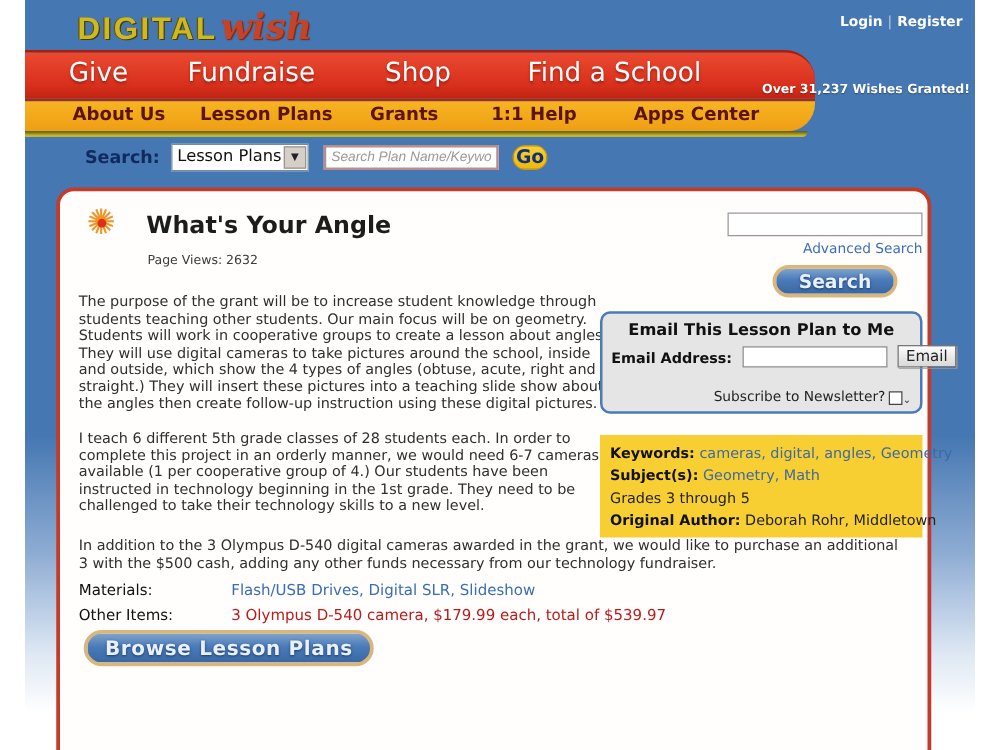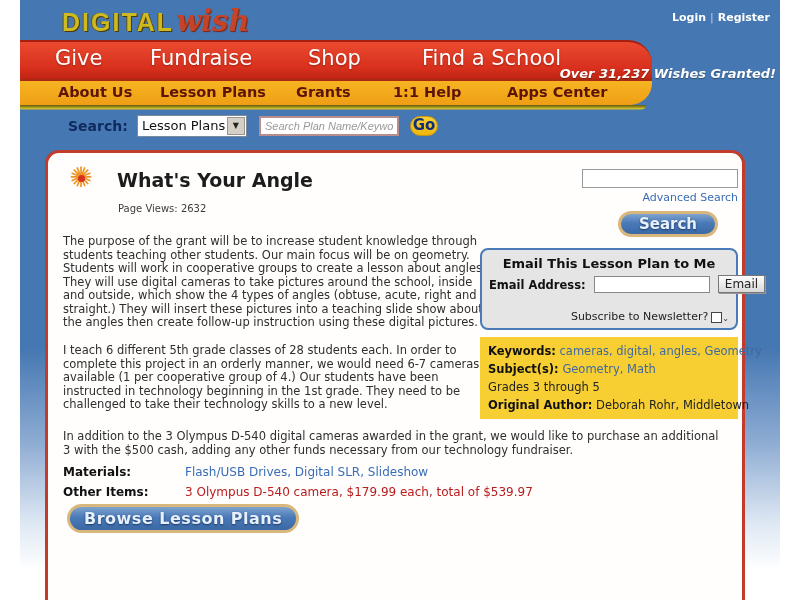--- a/index.html
+++ b/index.html
@@ -44,21 +44,21 @@
   .nav-secondary .item{
     position:absolute;top:3px;font-size:14.5px;font-weight:600;color:#5d1408;
     cursor:pointer;white-space:nowrap;
   }
   .nav-underline{
     height:5px;width:626px;
     background:linear-gradient(180deg,#5f5a10 0%,#d8c52a 80%,rgba(216,197,42,0) 100%);
     border-radius:0 0 18px 4px;
   }
   .wishes{
-    position:absolute;right:4px;top:66px;font-size:13px;font-style:italic;font-weight:bold;
+    position:absolute;right:4px;top:66px;font-size:10px;font-weight:bold;
     color:#ffffff;text-shadow:0 1px 1px rgba(0,0,0,.35);
   }
   
   .searchrow{position:absolute;left:48px;top:115px;height:24px;white-space:nowrap;}
   .searchrow .lbl{font-size:14px;font-weight:bold;color:#0e2a5e;vertical-align:middle;}
   .selectbox{
     display:inline-block;vertical-align:middle;width:108px;height:20px;margin-left:4px;
     background:#ffffff;border:1px solid #7a8a9a;position:relative;cursor:pointer;
   }
   .selectbox .val{position:absolute;left:4px;top:2px;font-size:13px;color:#111;}
@@ -83,21 +83,21 @@
   }
   .star{position:absolute;left:18px;top:10px;width:30px;height:30px;font-size:28px;line-height:30px;color:#ef9426;text-align:center;}
   .star .core{position:absolute;left:12px;top:12px;width:7px;height:7px;border-radius:50%;background:#d8321c;}
   .title{position:absolute;left:69px;top:16px;font-size:19px;font-weight:bold;color:#1c1c1c;}
   .pageviews{position:absolute;left:70px;top:50px;font-size:10px;color:#3c3c3c;}
   .para{position:absolute;left:15px;width:424px;font-size:11.5px;line-height:13.5px;color:#2e2e2e;}
   .para.p1{top:82px;}
   .para.p2{top:191px;}
   .para.p3{top:277px;width:664px;}
   .defrow{position:absolute;left:15px;white-space:nowrap;font-size:12px;}
-  .defrow .dlabel{display:inline-block;width:122px;font-weight:bold;color:#111;}
+  .defrow .dlabel{display:inline-block;width:122px;font-weight:normal;color:#111;}
   .defrow.materials{top:312px;}
   .defrow.otheritems{top:332px;}
   .link{color:#3a6db5;text-decoration:none;cursor:pointer;}
   .linklist .link:not(:last-child)::after{content:", ";color:#3a6db5;}
   .plainval{color:#b91c1c;}
   .pillbtn{
     display:inline-block;background:linear-gradient(180deg,#7fa3cd 0%,#4a7ab8 45%,#3a68a4 100%);
     border:3px solid #d9b77c;border-radius:15px;color:#e8f0fc;font-weight:bold;
     text-shadow:0 1px 2px #1a3a66;cursor:pointer;text-align:center;
   }
@@ -123,21 +123,21 @@
     background:linear-gradient(#fdfdfd,#d8d8d8);border:1px solid #777;box-shadow:1px 1px 0 #999;cursor:pointer;
   }
   .subscribe{margin-top:17px;text-align:right;font-size:11px;color:#222;}
   .cbx{
     display:inline-block;vertical-align:middle;width:9px;height:9px;background:#fff;
     border:1px solid #444;margin-left:3px;cursor:pointer;
   }
   .cbx-arrow{font-size:8px;color:#333;vertical-align:bottom;}
   .rateline{margin-top:9px;text-align:center;font-size:11px;color:#333;}
   .detailbox{
-    margin-top:7px;background:#f8cf33;padding:5px 8px;box-sizing:border-box;
+    margin-top:17px;background:#f8cf33;padding:5px 8px;box-sizing:border-box;
   }
   .detailbox .drow{font-size:11.5px;line-height:18px;color:#222;white-space:nowrap;}
   .detailbox .dlbl{font-weight:bold;color:#111;}
   .detailbox .link{color:#3f699f;}
 </style>
 </head>
 <body>
 
 <div class="page">
 

